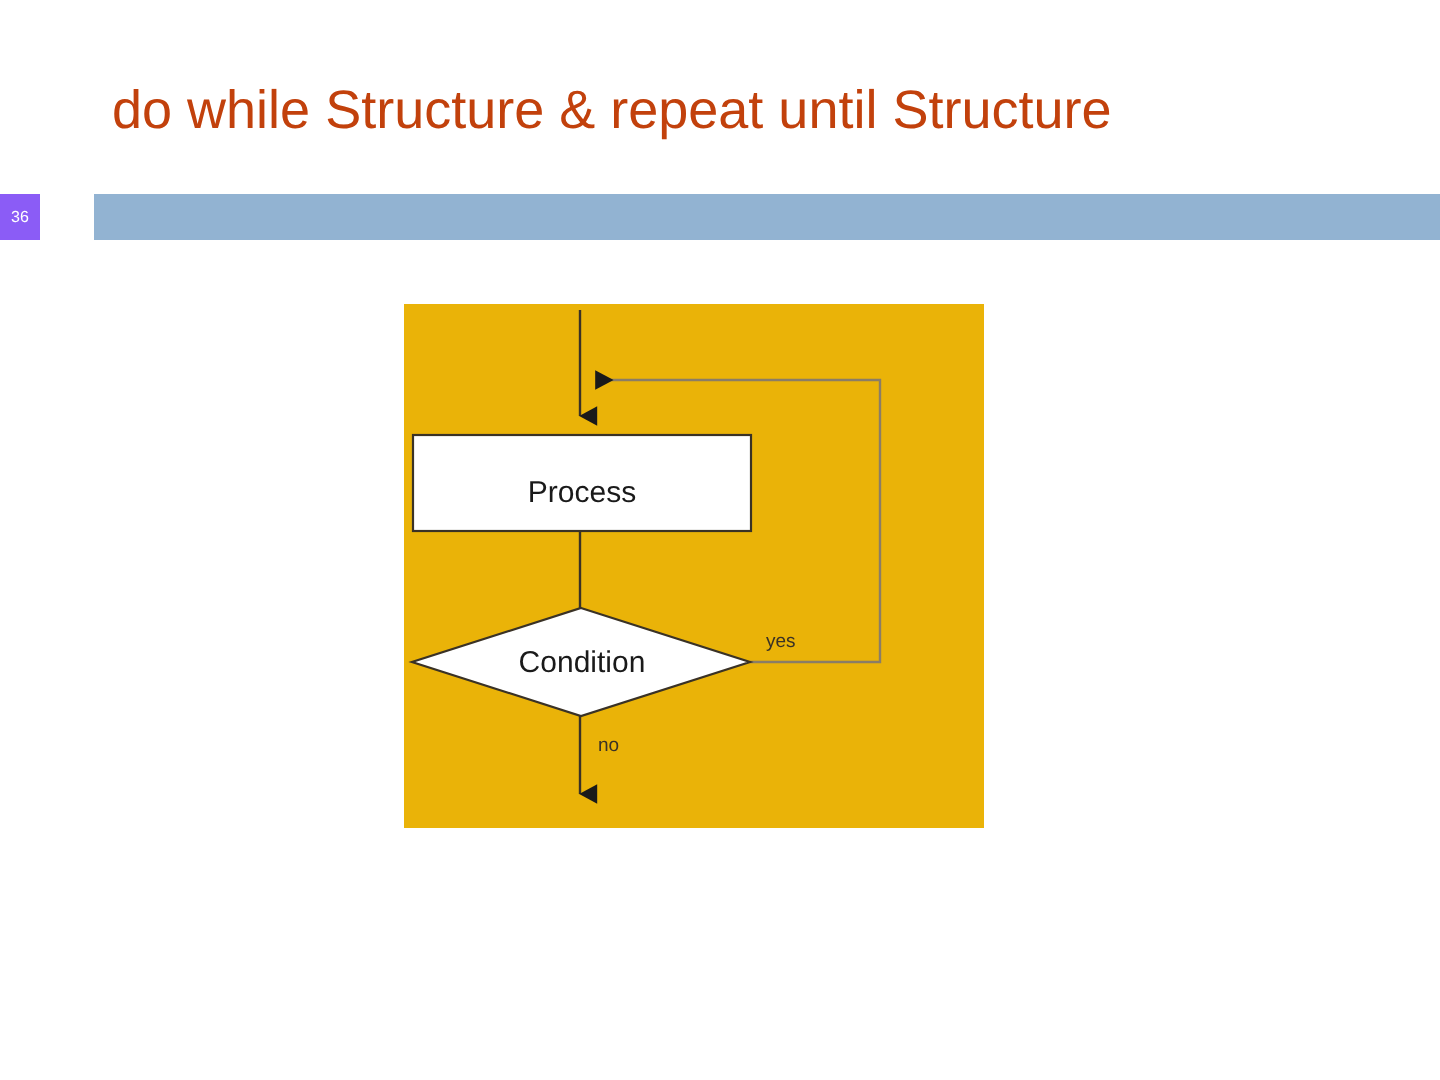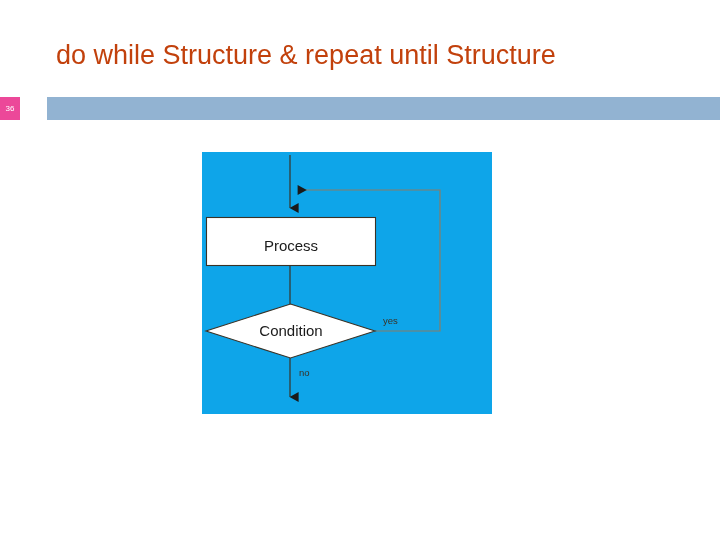--- a/index.html
+++ b/index.html
@@ -37,21 +37,21 @@
     top: 97px;
     width: 720px;
     height: 23px;
   }
   #slide-number-badge {
     position: absolute;
     left: 0;
     top: 0;
     width: 20px;
     height: 23px;
-    background: #ec4899;
+    background: #8b5cf6;
     color: #ffffff;
     font-size: 8px;
     line-height: 23px;
     text-align: center;
     font-family: "Liberation Sans", sans-serif;
   }
   #header-bar {
     position: absolute;
     left: 47px;
     top: 0;
@@ -60,21 +60,21 @@
     background: #92b3d2;
   }
 
   
   #diagram-panel {
     position: absolute;
     left: 202px;
     top: 152px;
     width: 290px;
     height: 262px;
-    background: #0ea5e9;
+    background: #eab308;
   }
   #flowchart-svg {
     position: absolute;
     left: 0;
     top: 0;
     width: 290px;
     height: 262px;
     display: block;
   }
   .shape-label {

